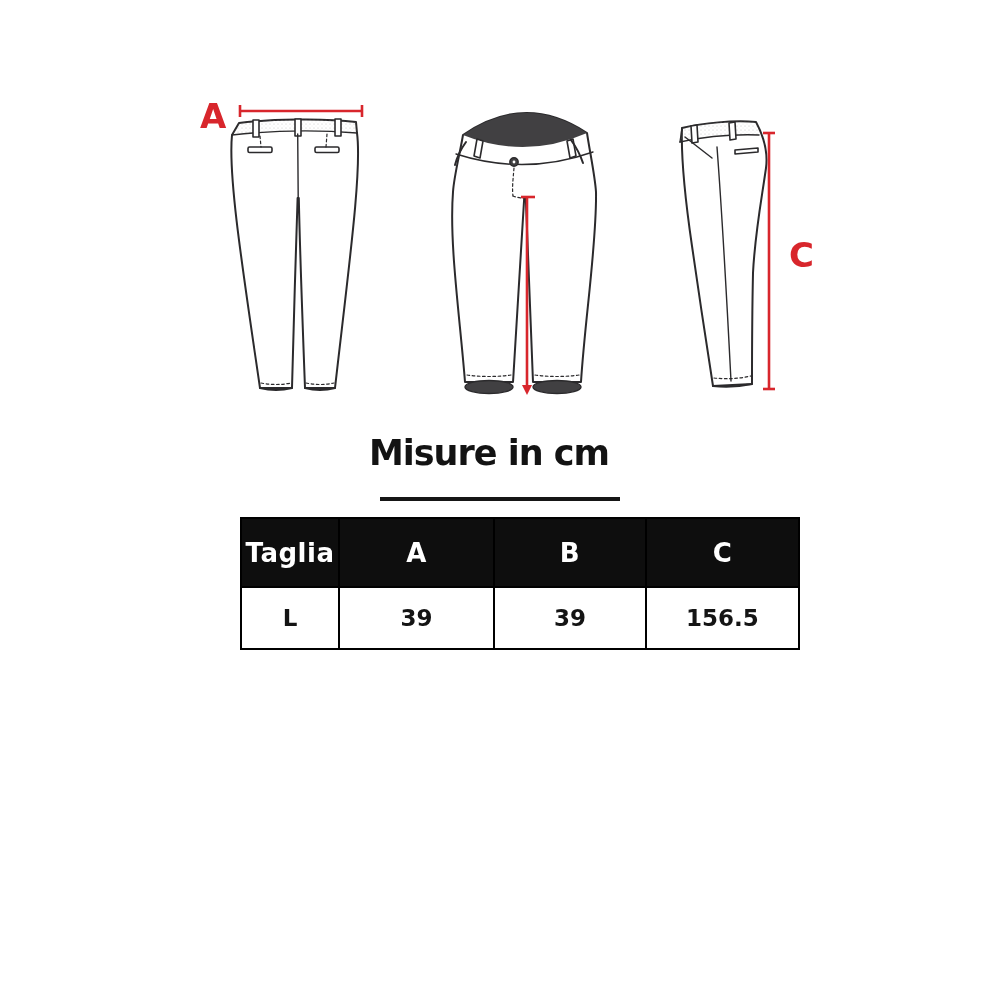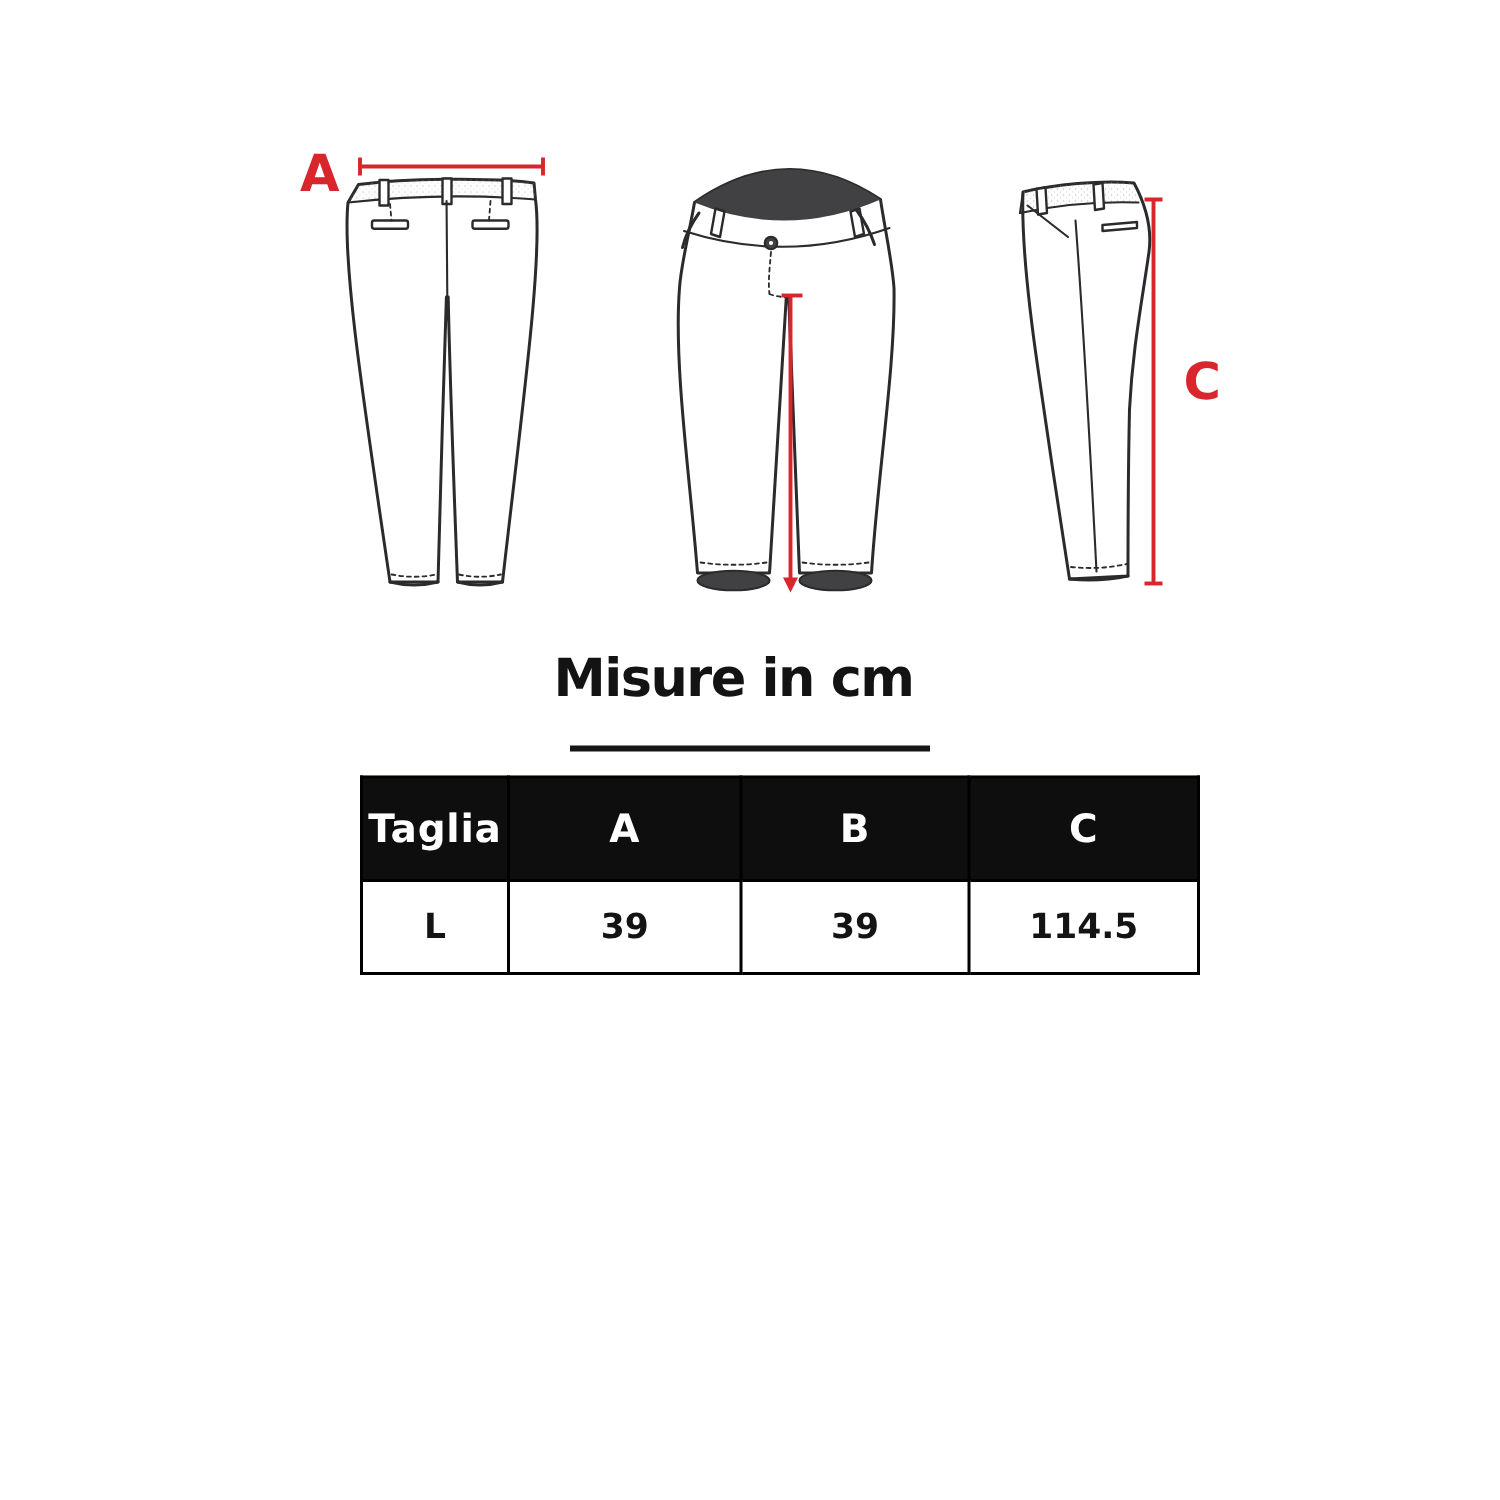--- a/index.html
+++ b/index.html
@@ -37,21 +37,21 @@
     position:absolute;
     top:497px;left:380px;width:240px;height:4px;
     background:#161616;
   }
 
   table.size-table{
     position:absolute;
     top:517px;left:240px;width:558px;
     border-collapse:collapse;
     table-layout:fixed;
-    background:#fdba74;
+    background:#0369a1;
   }
   table.size-table th{
     background:var(--table-header-bg);
     color:var(--table-header-text);
     height:65px;
     font-size:26px;font-weight:800;
     text-align:center;vertical-align:middle;
     border:2.5px solid #000;
     letter-spacing:0.5px;
   }
@@ -198,18 +198,18 @@
         <th>A</th>
         <th>B</th>
         <th>C</th>
       </tr>
     </thead>
     <tbody>
       <tr>
         <td>L</td>
         <td>39</td>
         <td>39</td>
-        <td>114.5</td>
+        <td>156.5</td>
       </tr>
     </tbody>
   </table>
 
 </div>
 
 </body></html>

